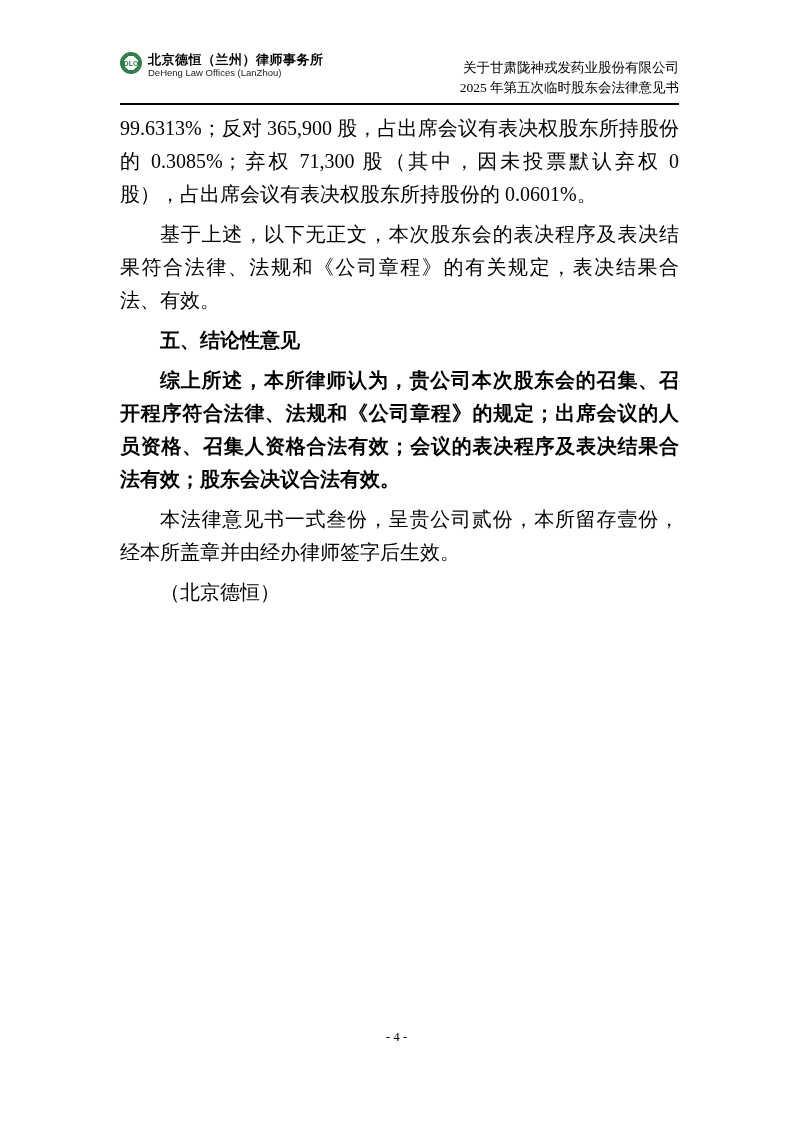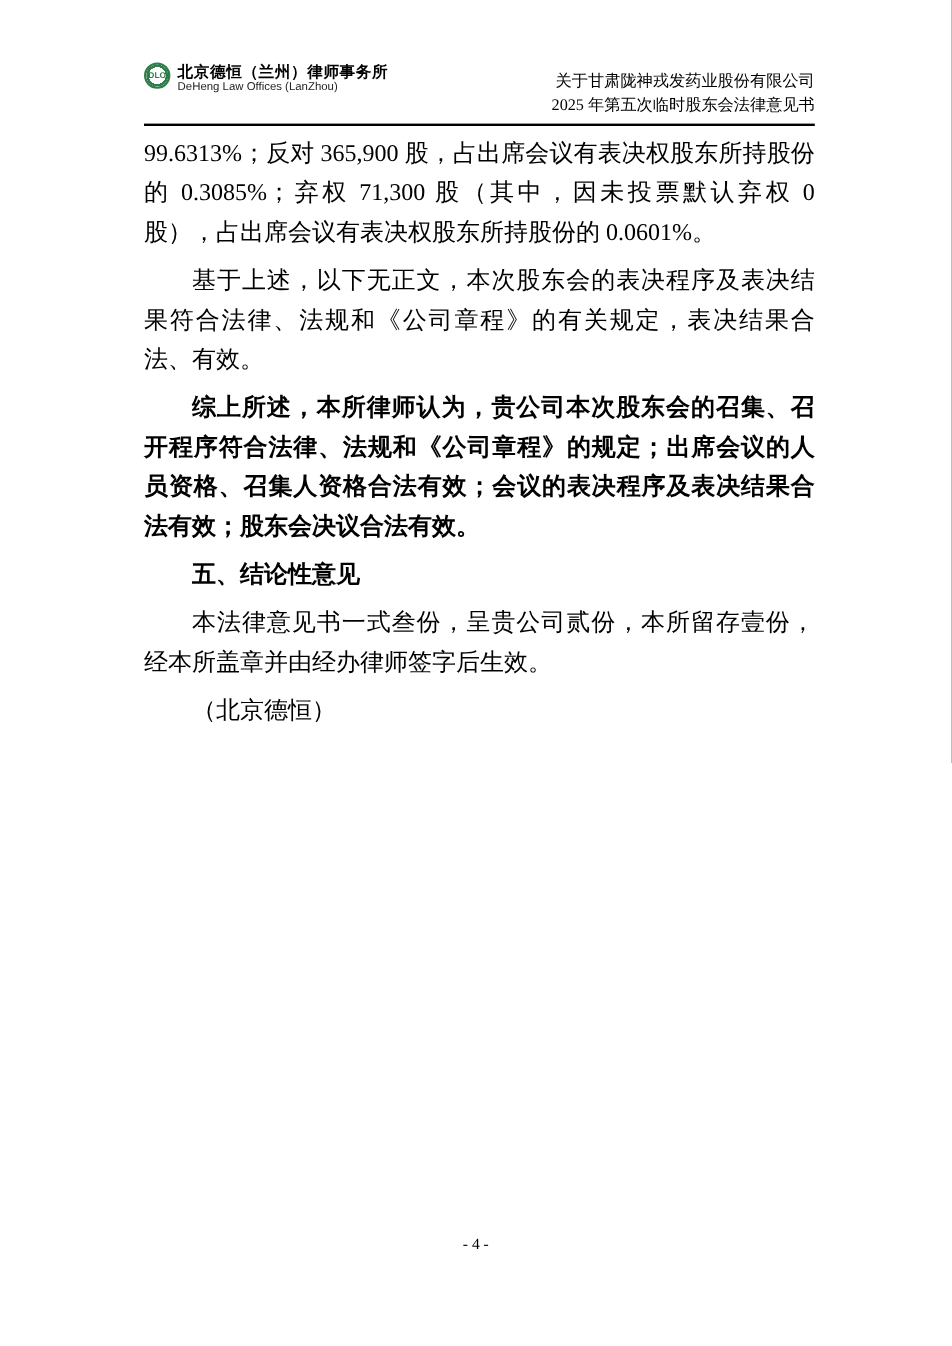--- a/index.html
+++ b/index.html
@@ -105,22 +105,22 @@
     </div>
     <div class="doc-title">
       <div>关于甘肃陇神戎发药业股份有限公司</div>
       <div>2025 年第五次临时股东会法律意见书</div>
     </div>
   </div>
 
   <div class="content">
     <p class="para no-indent">99.6313%；反对 365,900 股，占出席会议有表决权股东所持股份的 0.3085%；弃权 71,300 股（其中，因未投票默认弃权 0 股），占出席会议有表决权股东所持股份的 0.0601%。</p>
     <p class="para">基于上述，以下无正文，本次股东会的表决程序及表决结果符合法律、法规和《公司章程》的有关规定，表决结果合法、有效。</p>
+    <p class="para bold">五、结论性意见</p>
     <p class="para bold">综上所述，本所律师认为，贵公司本次股东会的召集、召开程序符合法律、法规和《公司章程》的规定；出席会议的人员资格、召集人资格合法有效；会议的表决程序及表决结果合法有效；股东会决议合法有效。</p>
-    <p class="para bold">五、结论性意见</p>
     <p class="para">本法律意见书一式叁份，呈贵公司贰份，本所留存壹份，经本所盖章并由经办律师签字后生效。</p>
     <p class="para">（北京德恒）</p>
   </div>
 
   <div class="footer">
     <span>- 4 -</span>
   </div>
 
 </div>
 

